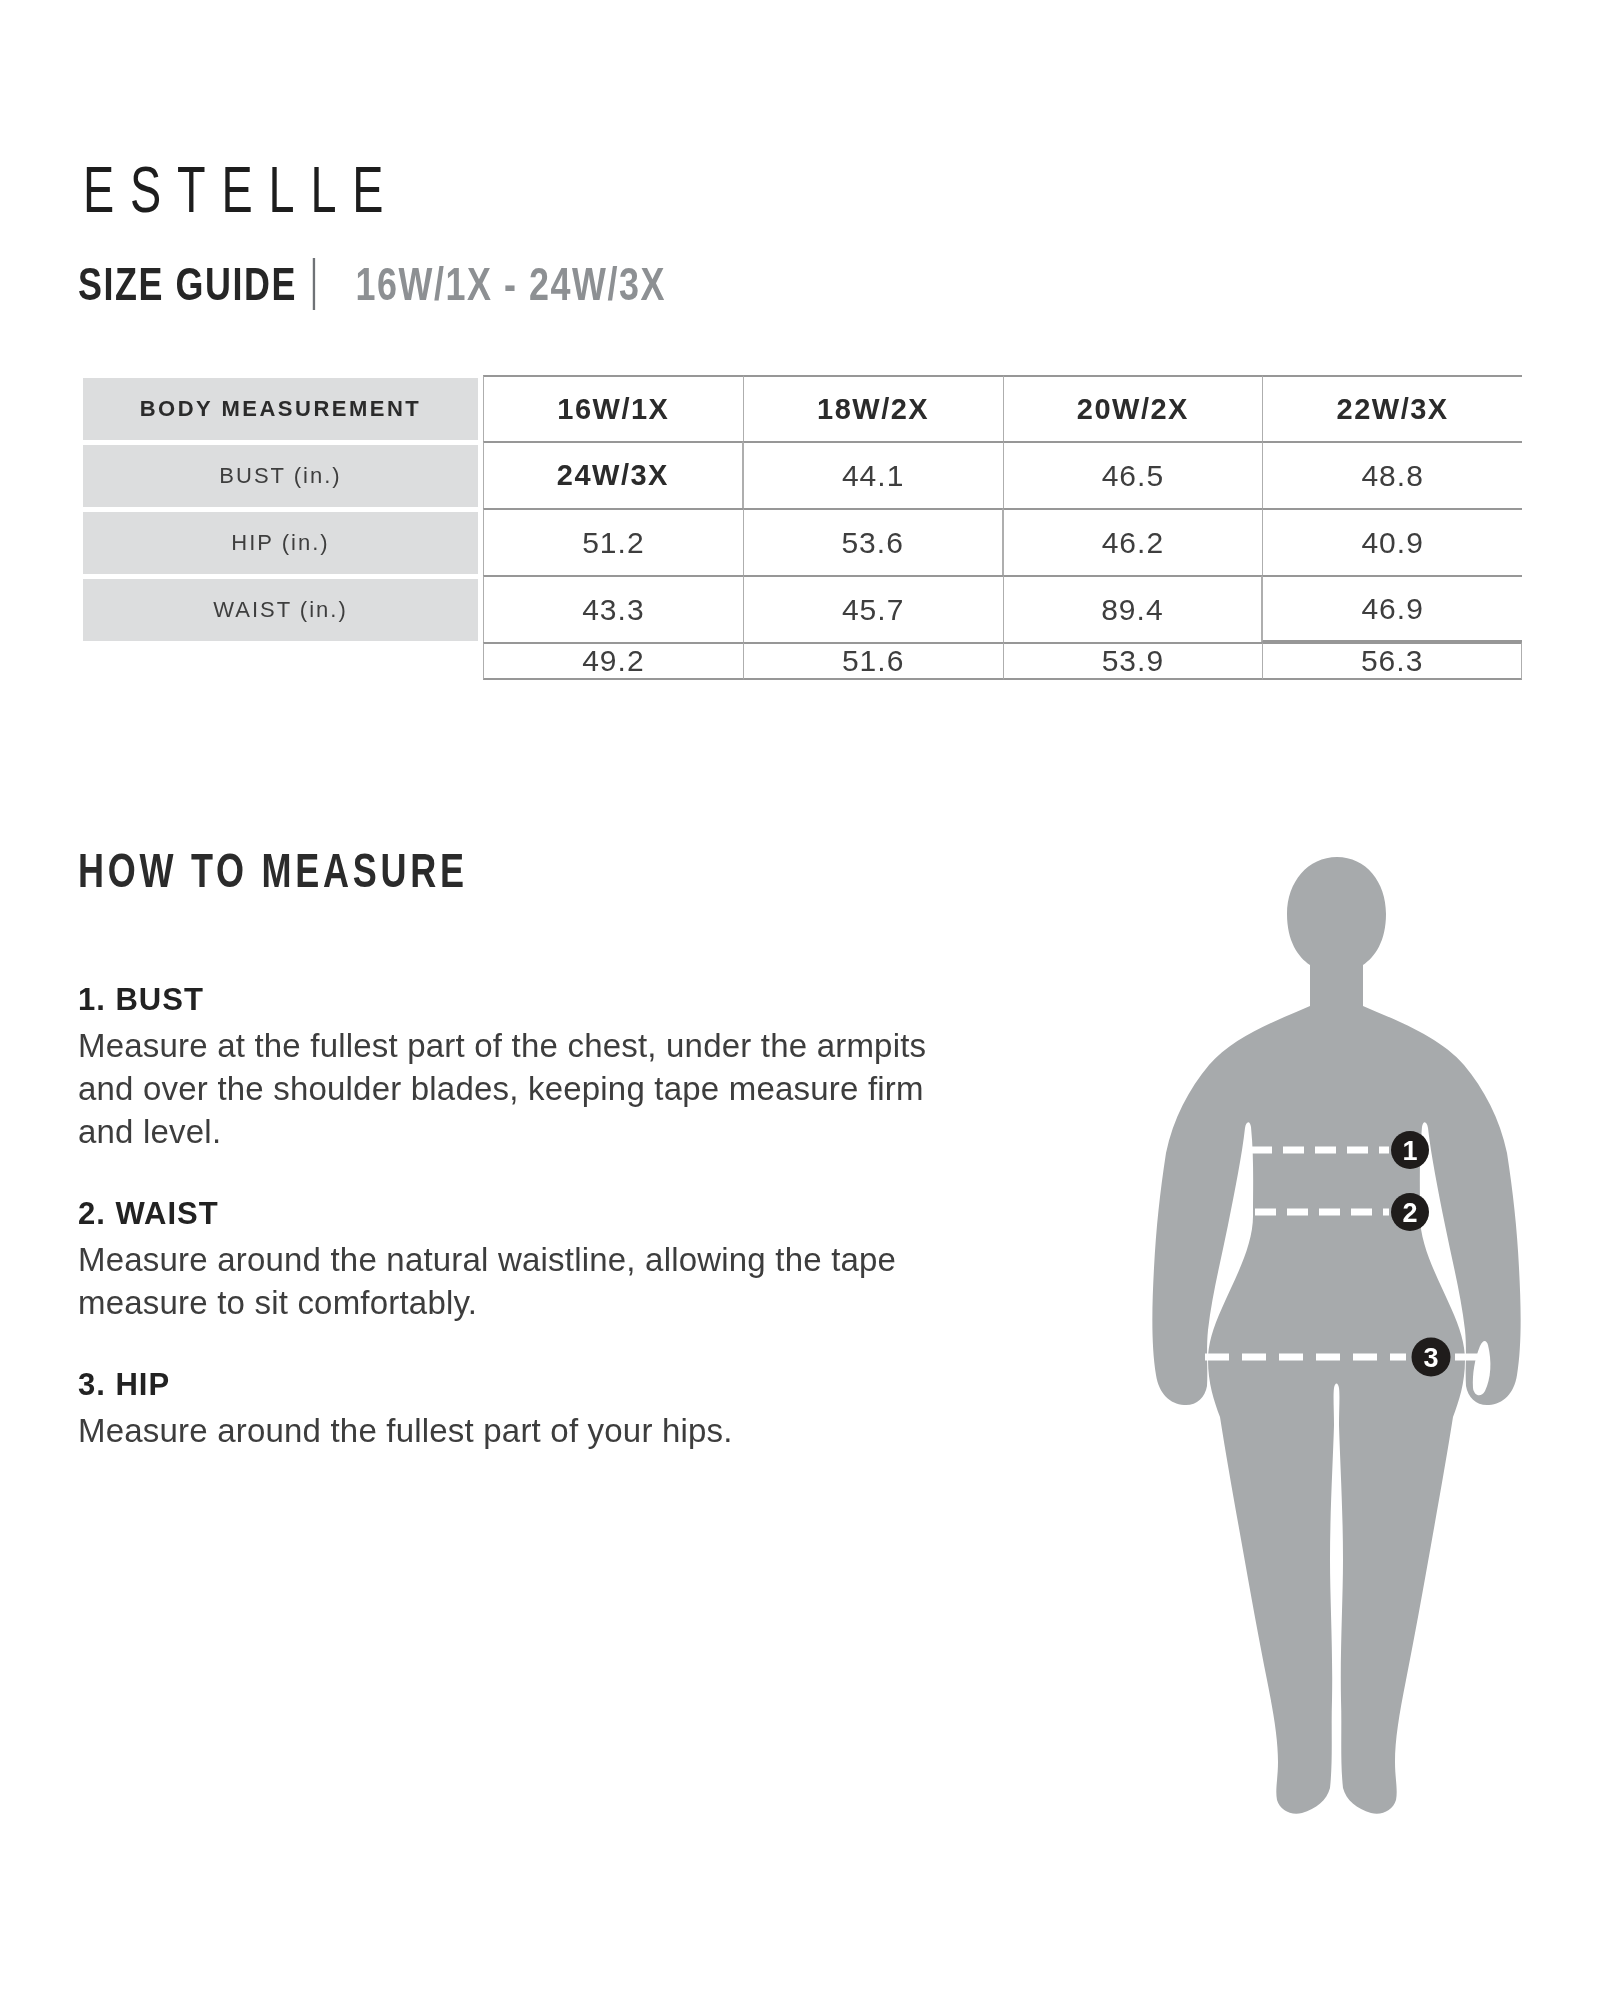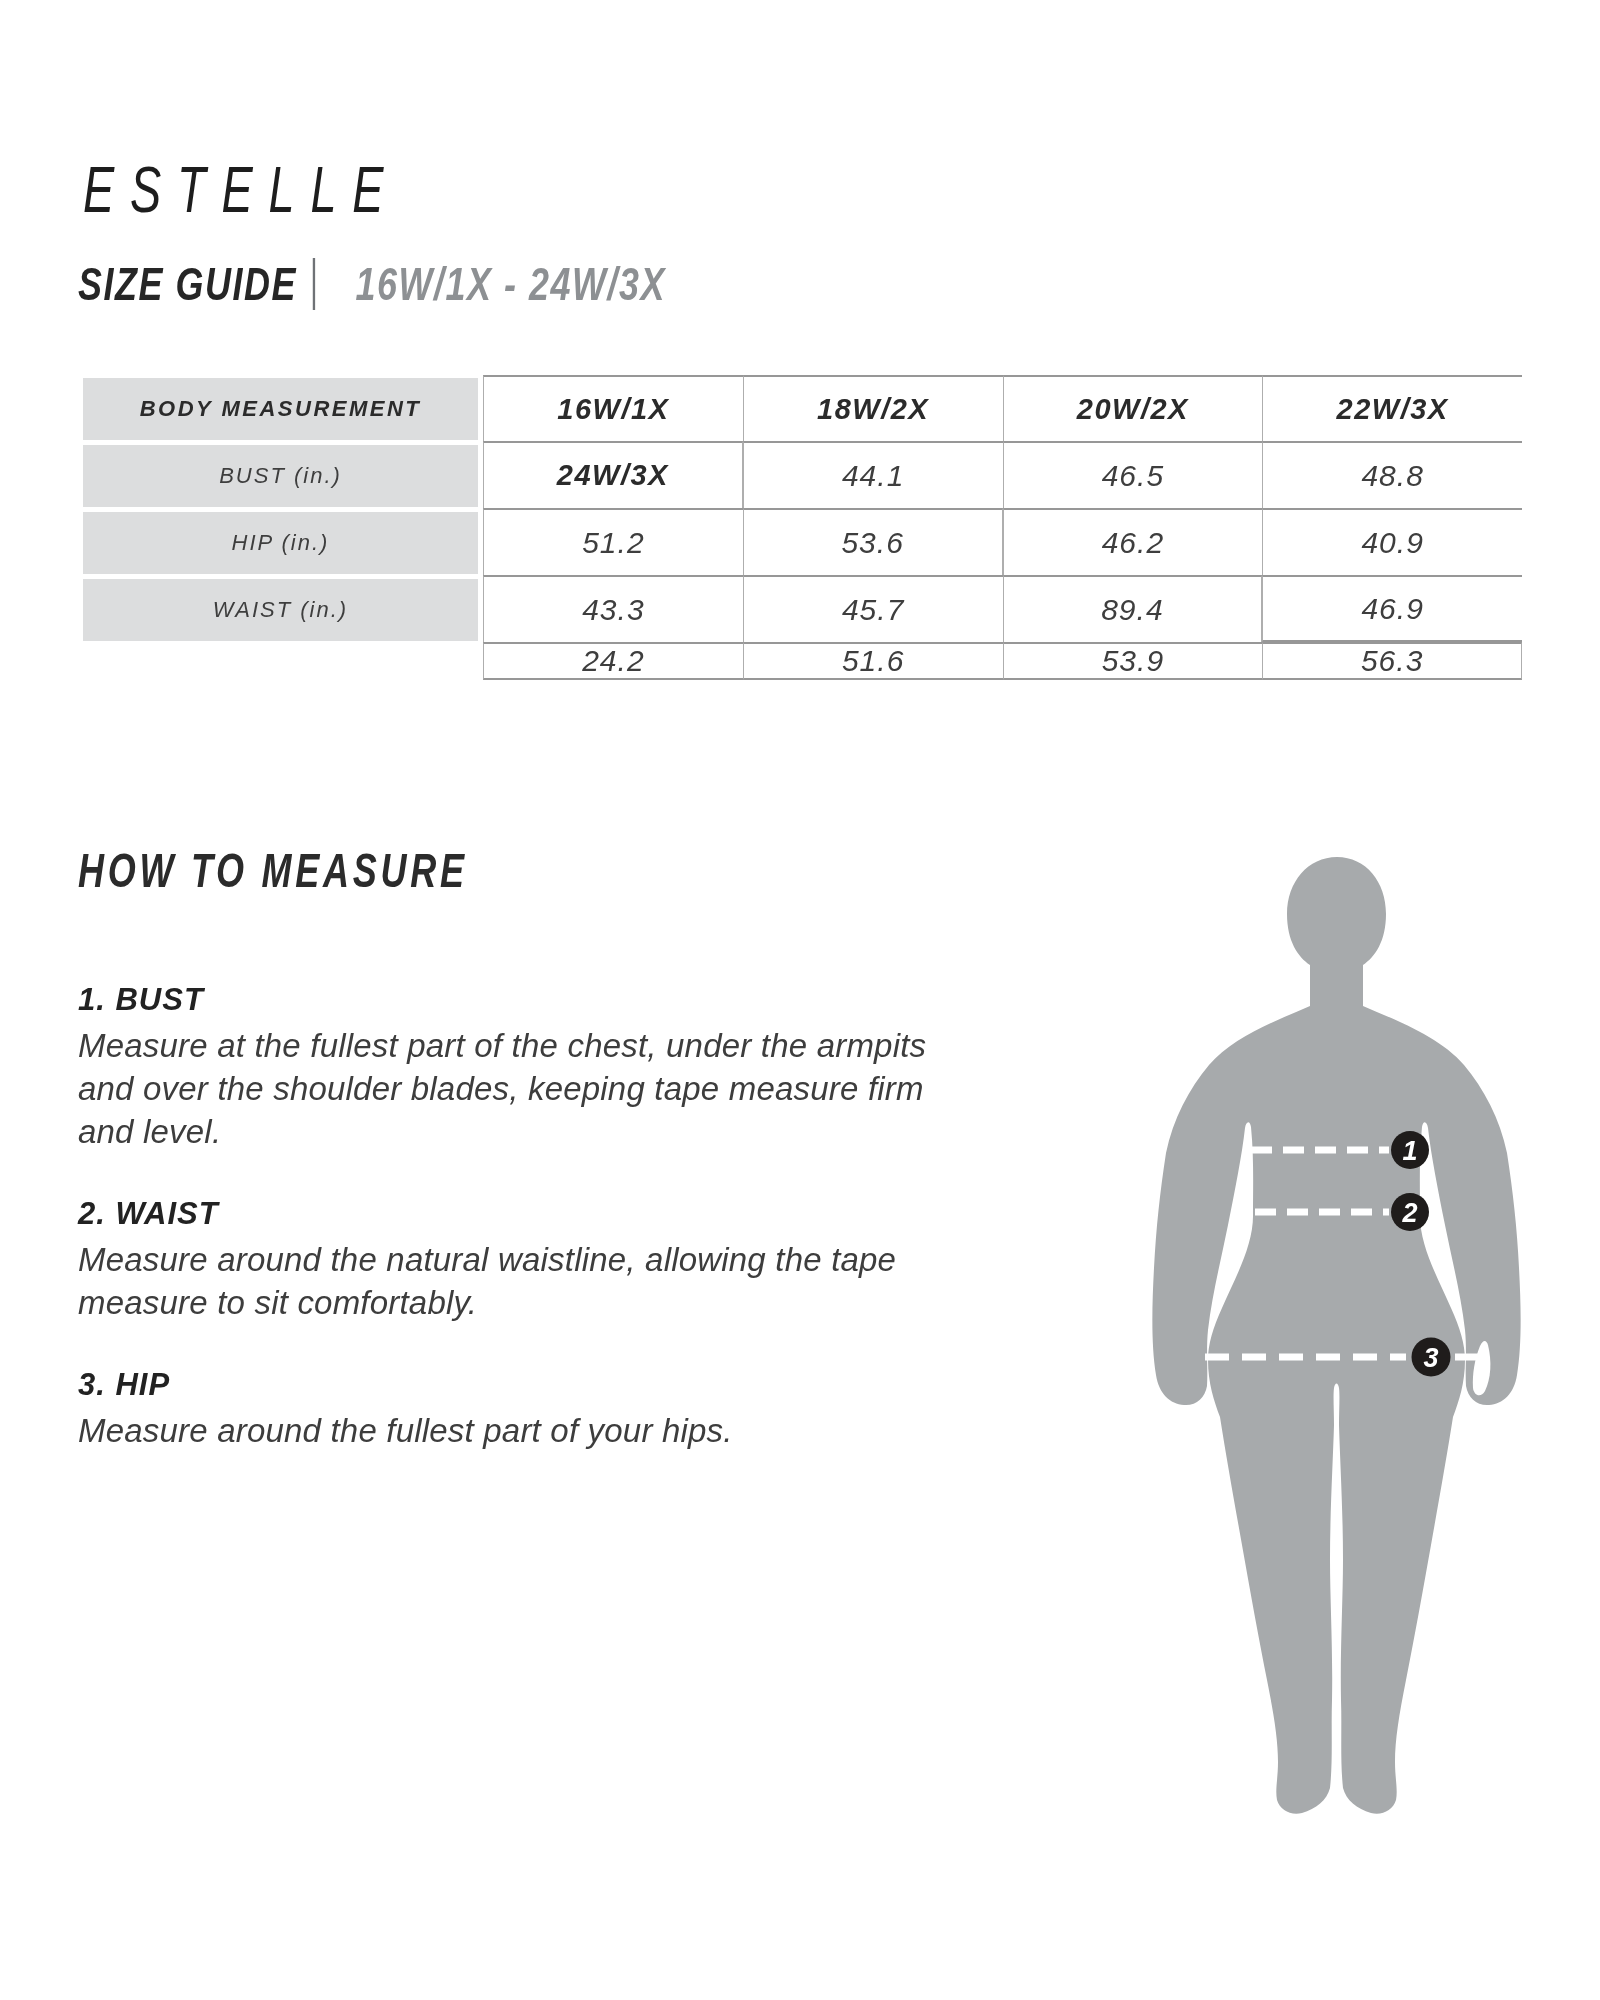--- a/index.html
+++ b/index.html
@@ -1,18 +1,18 @@
 <!DOCTYPE html>
 <html><head>
 <meta charset="utf-8">
 <style>
   html,body { margin:0; padding:0; background:#ffffff; }
   .page {
     position:relative; width:1600px; height:2000px; background:#ffffff;
-    font-family:"Liberation Sans","DejaVu Sans",sans-serif; overflow:hidden;font-style:italic;
+    font-family:"Liberation Sans","DejaVu Sans",sans-serif; overflow:hidden;
   }
 
   
   .logo {
     position:absolute; left:83px; top:157px; margin:0;
     font-size:65px; font-weight:400; letter-spacing:22px; line-height:1;
     color:#1d1d1d; transform:scaleX(0.72); transform-origin:left top; white-space:nowrap;
   }
 
   
@@ -98,21 +98,21 @@
       <div class="v-cell">51.2</div>
       <div class="v-cell">53.6</div>
 
       <div class="v-cell">46.2</div>
       <div class="v-cell">40.9</div>
       <div class="v-cell">43.3</div>
       <div class="v-cell">45.7</div>
       <div class="v-cell">89.4</div>
 
       <div class="v-cell">46.9</div>
-      <div class="v-cell">24.2</div>
+      <div class="v-cell">49.2</div>
       <div class="v-cell">51.6</div>
       <div class="v-cell">53.9</div>
       <div class="v-cell">56.3</div>
     </div>
   </div>
 
   <h2 class="htm-heading">HOW TO MEASURE</h2>
 
   <div class="steps">
     <div class="step">

